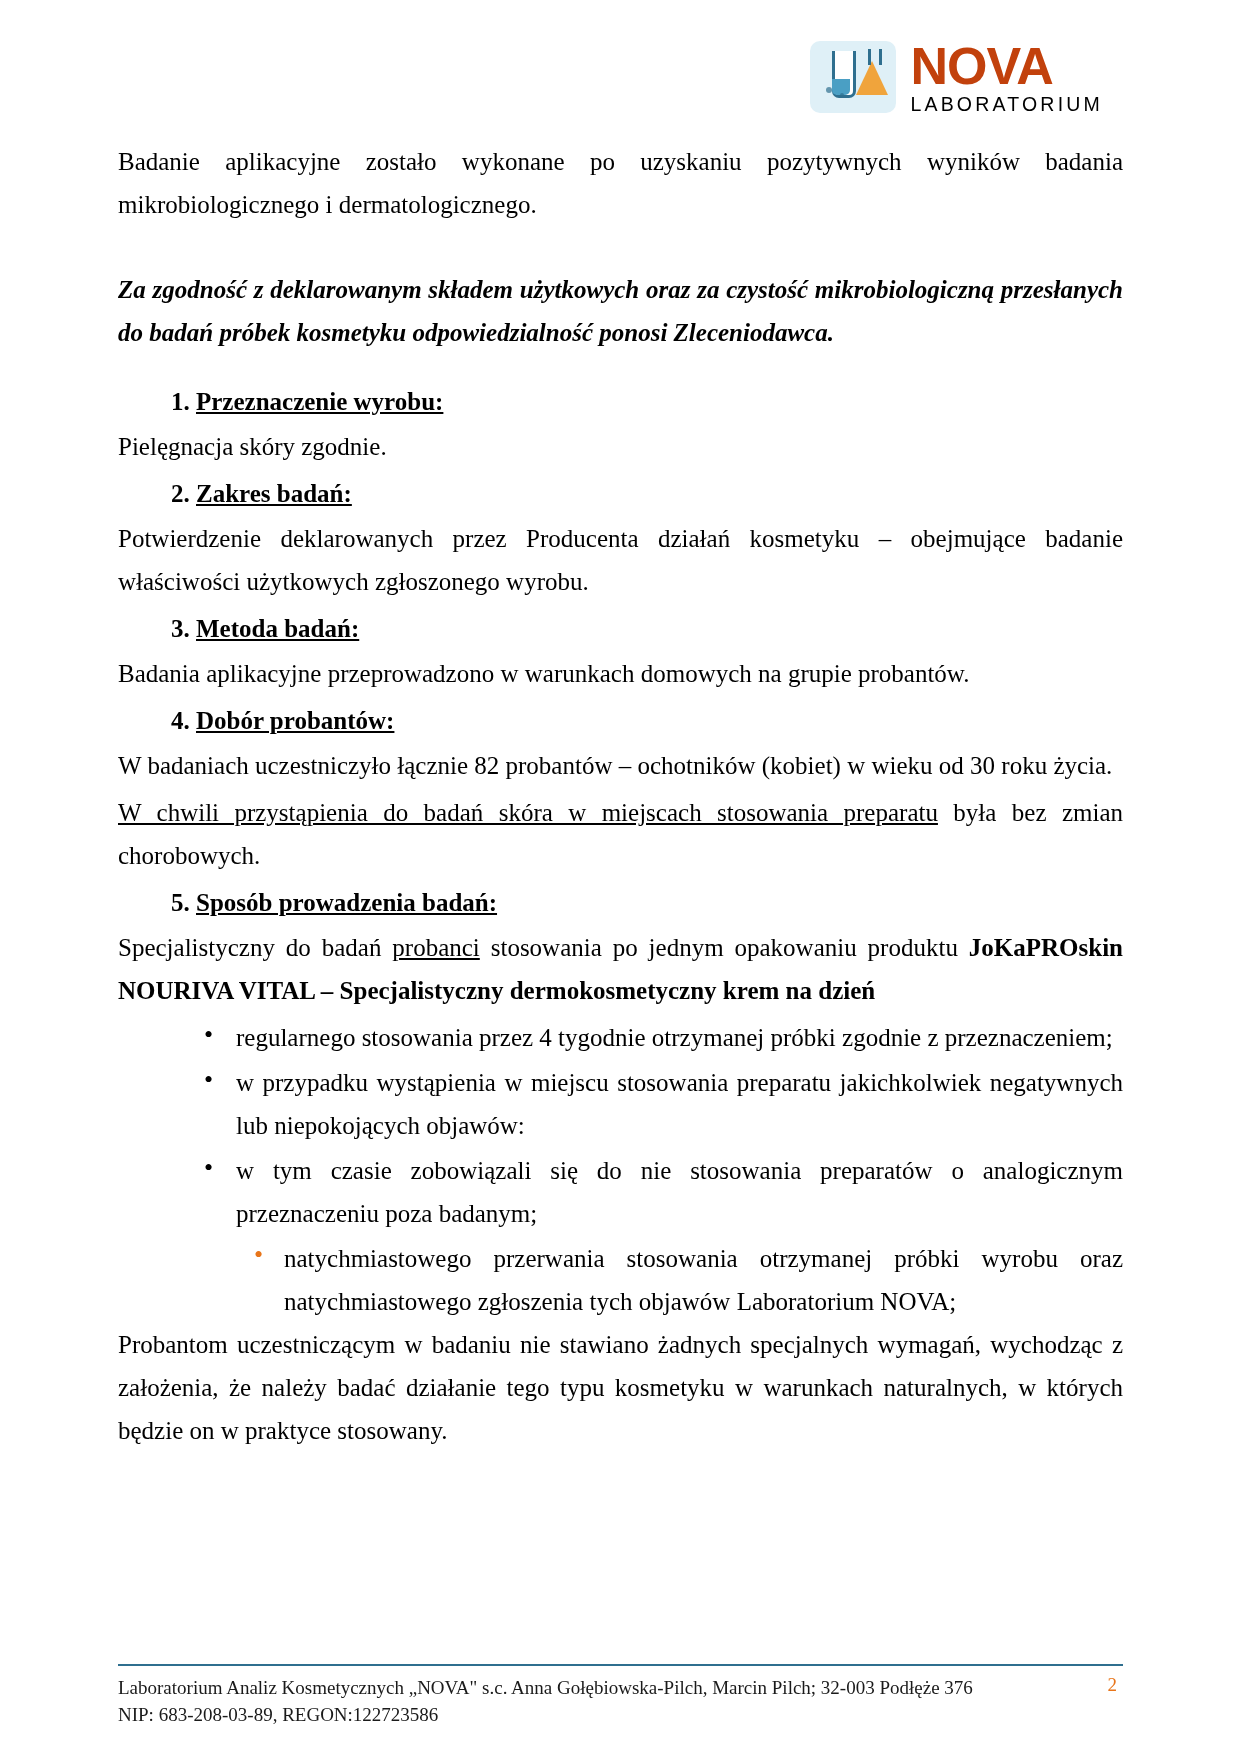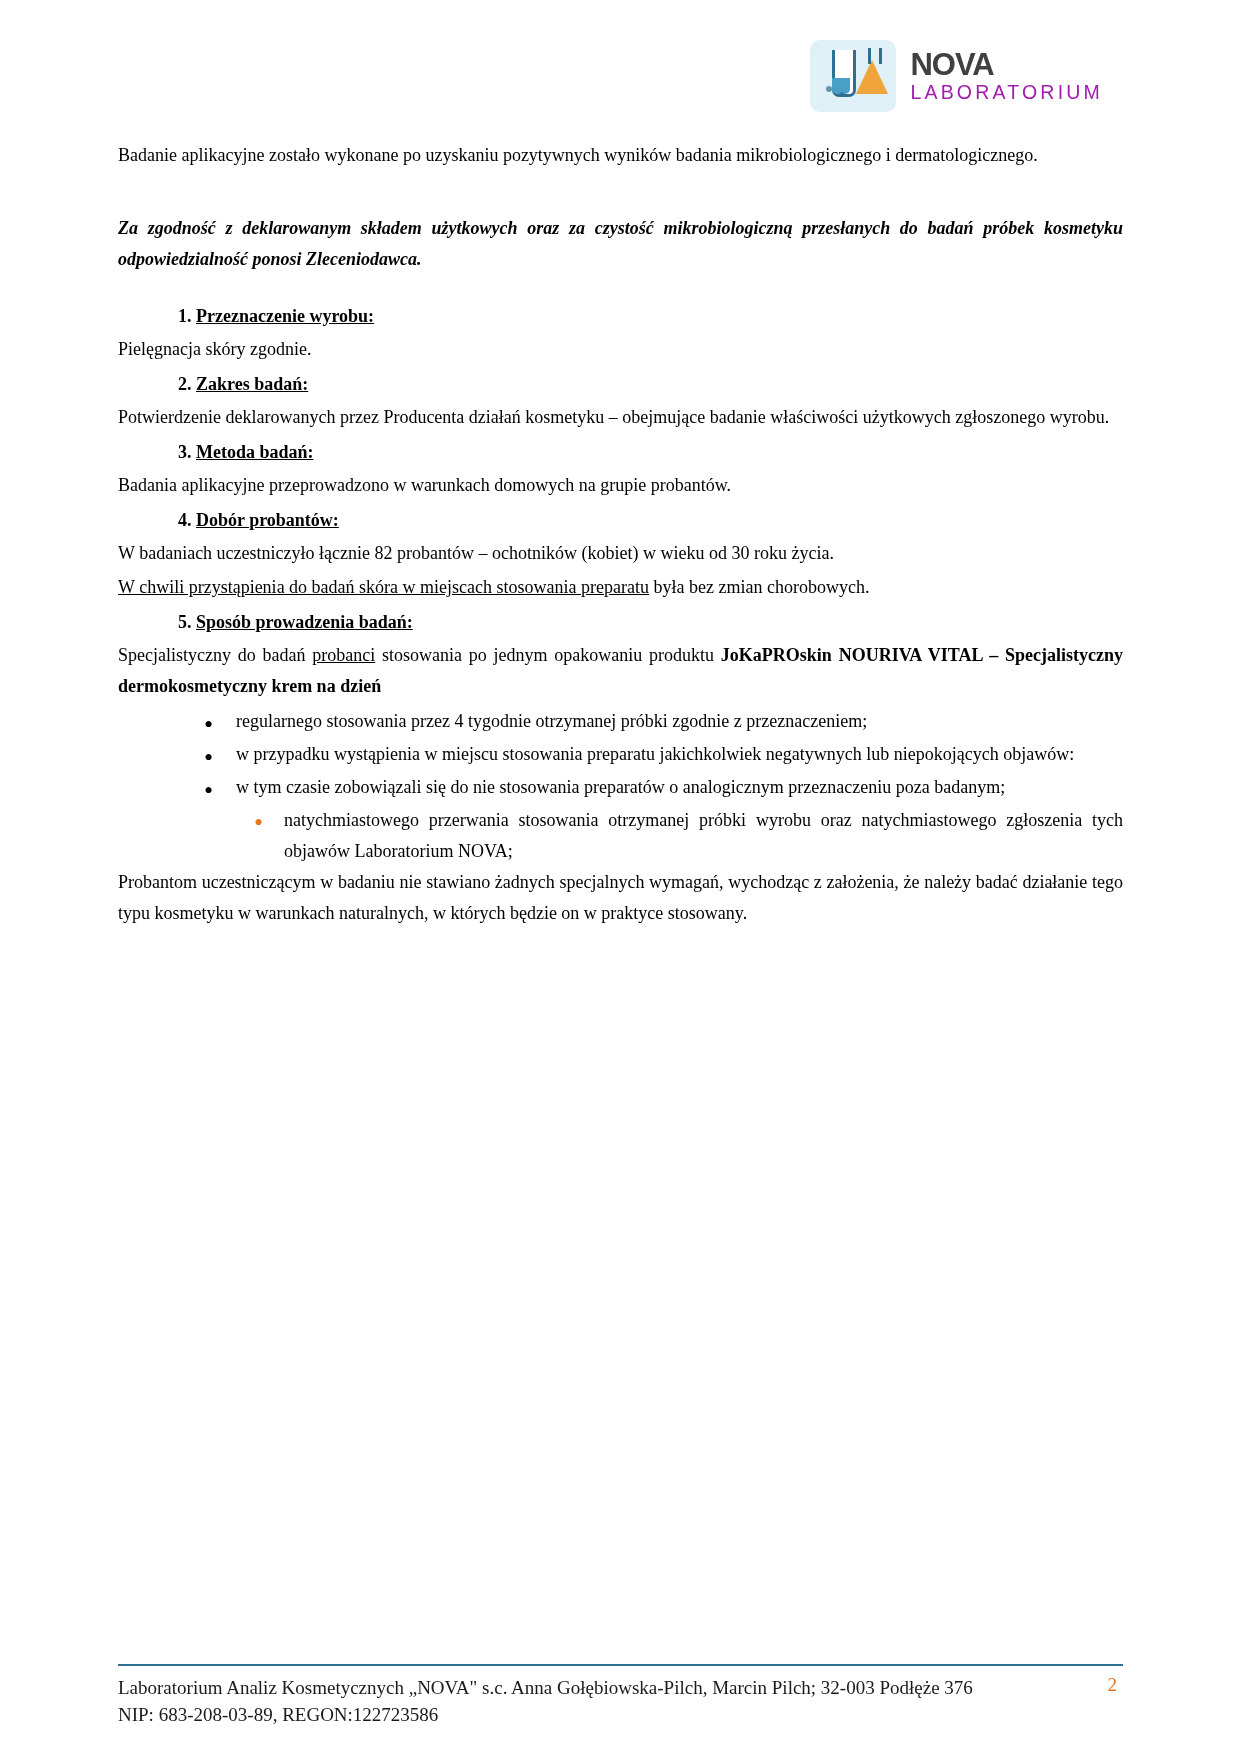--- a/index.html
+++ b/index.html
@@ -89,35 +89,35 @@
     border-radius: 50%;
     background: #2f6f8f;
     opacity: .7;
   }
   .logo-mark .b1 { width: 6px; height: 6px; left: 16px; top: 46px; }
   .logo-mark .b2 { width: 4px; height: 4px; left: 30px; top: 52px; }
   .logo-text { line-height: 1; }
   .logo-title {
     font-family: "Liberation Sans", sans-serif;
     font-weight: bold;
-    font-size: 31px;
+    font-size: 52px;
     letter-spacing: -1px;
-    color: #404040;
+    color: #c2410c;
   }
   .logo-sub {
     font-family: "Liberation Sans", sans-serif;
     font-size: 19.5px;
     letter-spacing: 3.2px;
-    color: #a21caf;
+    color: #000000;
     margin-top: 3px;
   }
 
   
   p, li {
-    font-size: 18px;
+    font-size: 25px;
     line-height: 1.72;
     margin: 0;
   }
   .just {
     text-align: justify;
     text-justify: inter-word;
   }
   .para {
     margin: 0 0 4px 0;
   }

